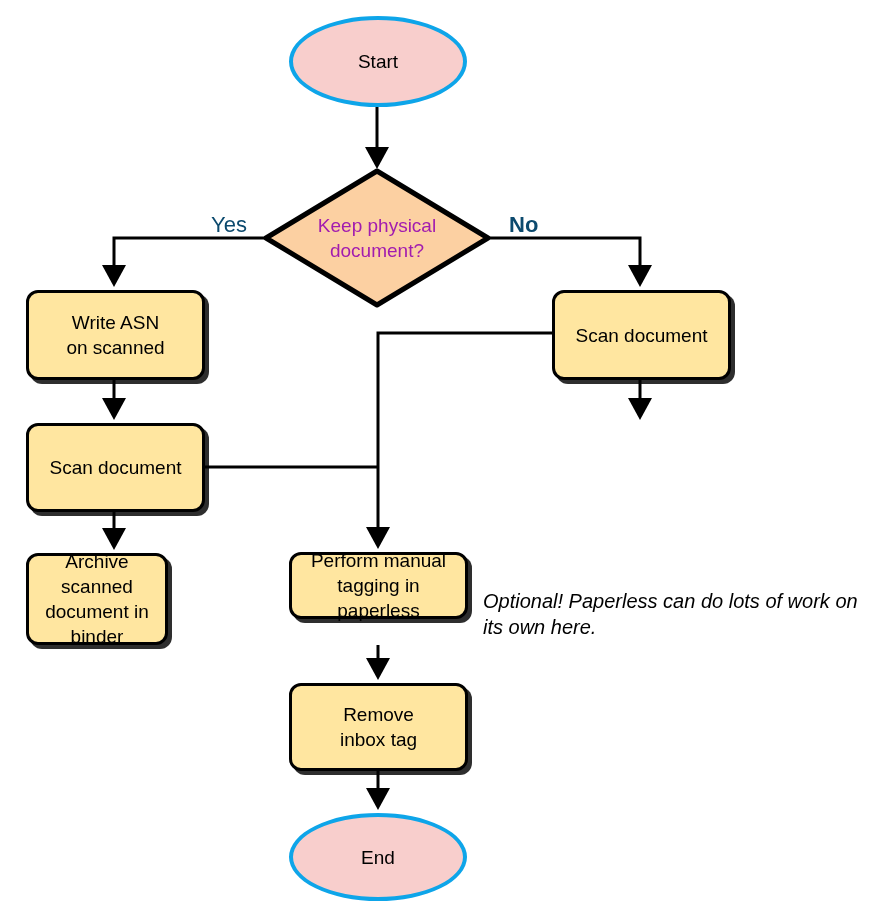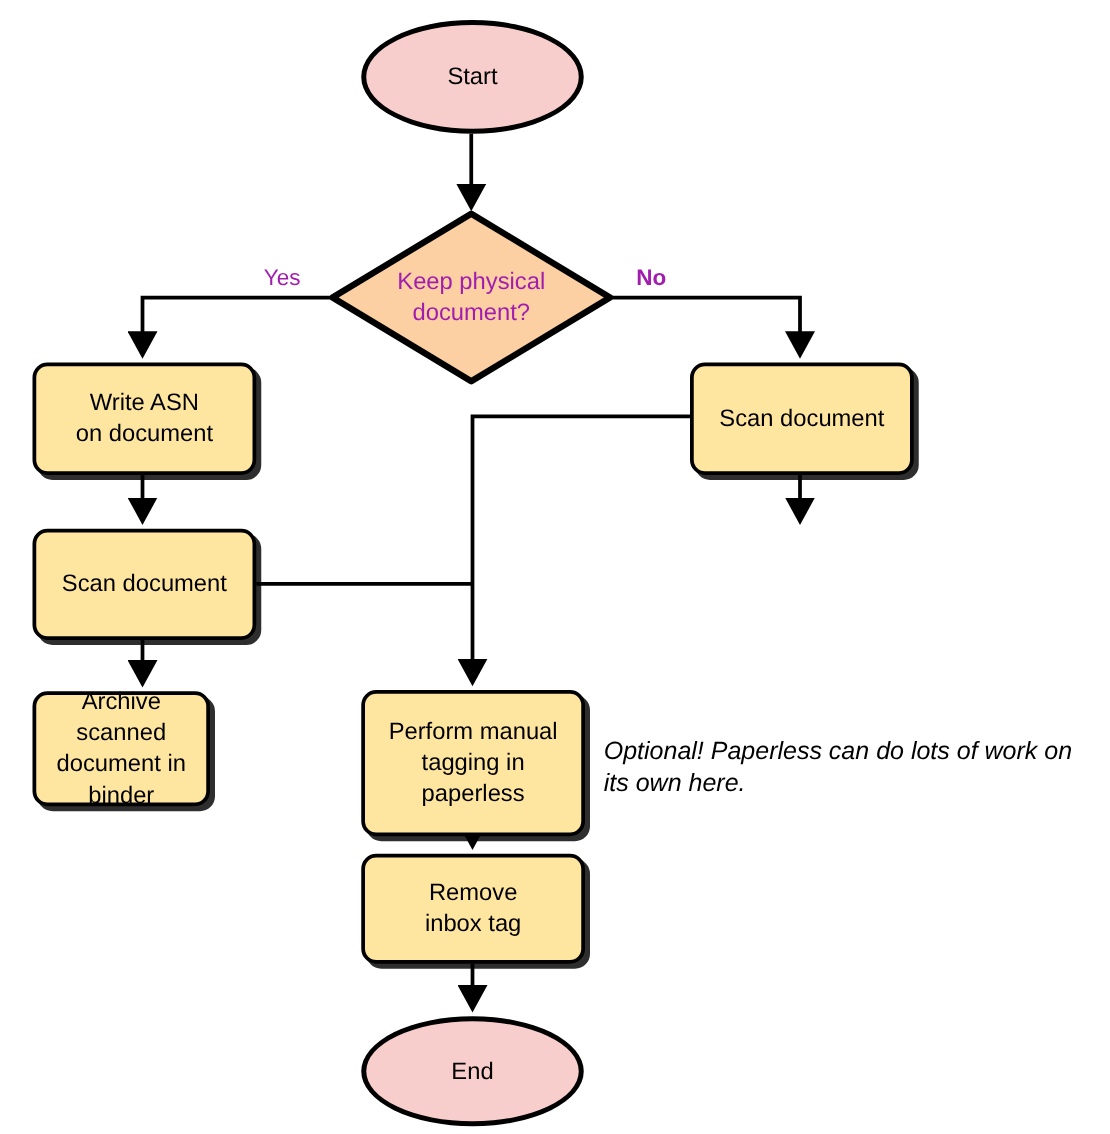--- a/index.html
+++ b/index.html
@@ -41,21 +41,21 @@
     white-space: pre-line;
   }
   .proc {
     background: #ffe6a0;
     border: 3px solid #000000;
     border-radius: 12px;
     box-shadow: 4px 4px 0 rgba(0,0,0,0.82);
   }
   .term {
     background: #f8cecc;
-    border: 4px solid #000000;
+    border: 4px solid #0ea5e9;
     border-radius: 50%;
   }
   .diamond-wrap {
     position: absolute;
     z-index: 3;
     display: flex;
     align-items: center;
     justify-content: center;
   }
   .diamond-label {
@@ -63,22 +63,22 @@
     z-index: 2;
     text-align: center;
     color: #a21caf;
     font-size: 19px;
     line-height: 25px;
     white-space: pre-line;
     pointer-events: none;
   }
   .edge-label {
     position: absolute;
-    font-size: 18px;
-    color: #a21caf;
+    font-size: 22px;
+    color: #0c4a6e;
     z-index: 4;
     white-space: nowrap;
   }
   .note {
     position: absolute;
     font-size: 20px;
     line-height: 26px;
     font-style: italic;
     color: #000000;
     z-index: 4;
@@ -120,39 +120,39 @@
   <div class="diamond-wrap" style="left:266px; top:171px; width:222px; height:134px;">
     <span class="diamond-label">Keep physical
 document?</span>
   </div>
 
   <span class="edge-label" style="left:211px; top:212px;">Yes</span>
   <span class="edge-label" style="left:509px; top:212px;font-weight:bold;">No</span>
 
   <div class="node proc" style="left:26px; top:290px; width:179px; height:90px;">
     <span>Write ASN
-on document</span>
+on scanned</span>
   </div>
 
   <div class="node proc" style="left:26px; top:423px; width:179px; height:89px;">
     <span>Scan document</span>
   </div>
 
   <div class="node proc" style="left:26px; top:553px; width:142px; height:92px;">
     <span>Archive scanned
 document in
 binder</span>
   </div>
 
   <div class="node proc" style="left:552px; top:290px; width:179px; height:90px;">
     <span>Scan document</span>
   </div>
 
 
-  <div class="node proc" style="left:289px; top:552px; width:179px; height:117px;">
+  <div class="node proc" style="left:289px; top:552px; width:179px; height:67px;">
     <span>Perform manual
 tagging in
 paperless</span>
   </div>
 
   <div class="node proc" style="left:289px; top:683px; width:179px; height:88px;">
     <span>Remove
 inbox tag</span>
   </div>
 

